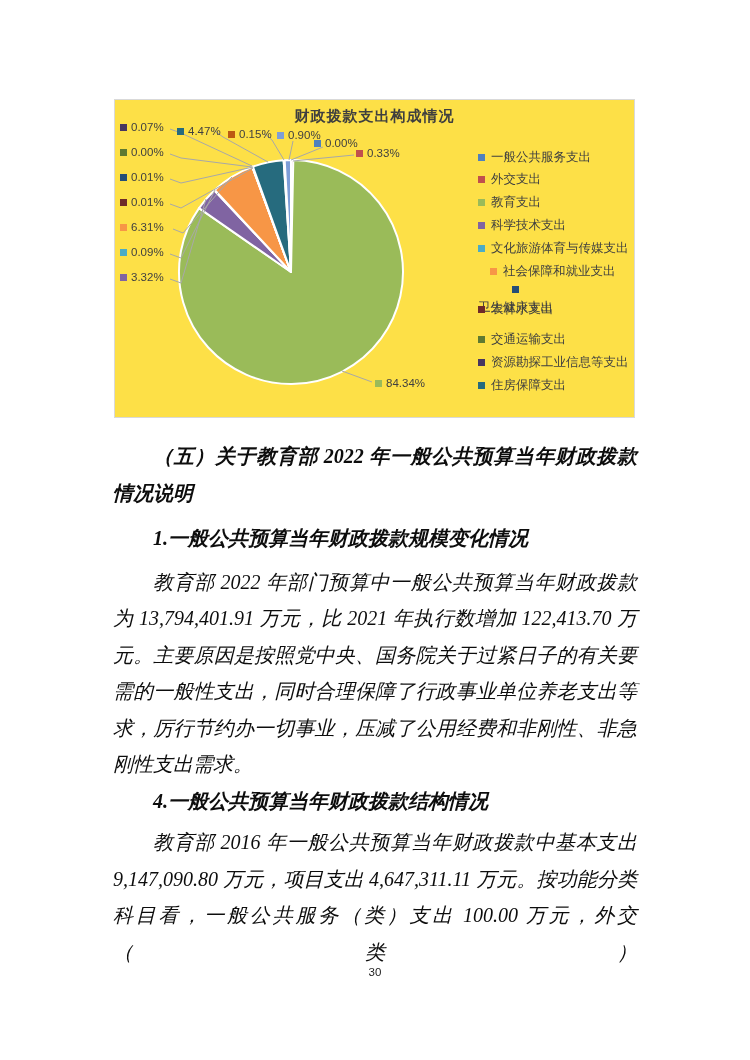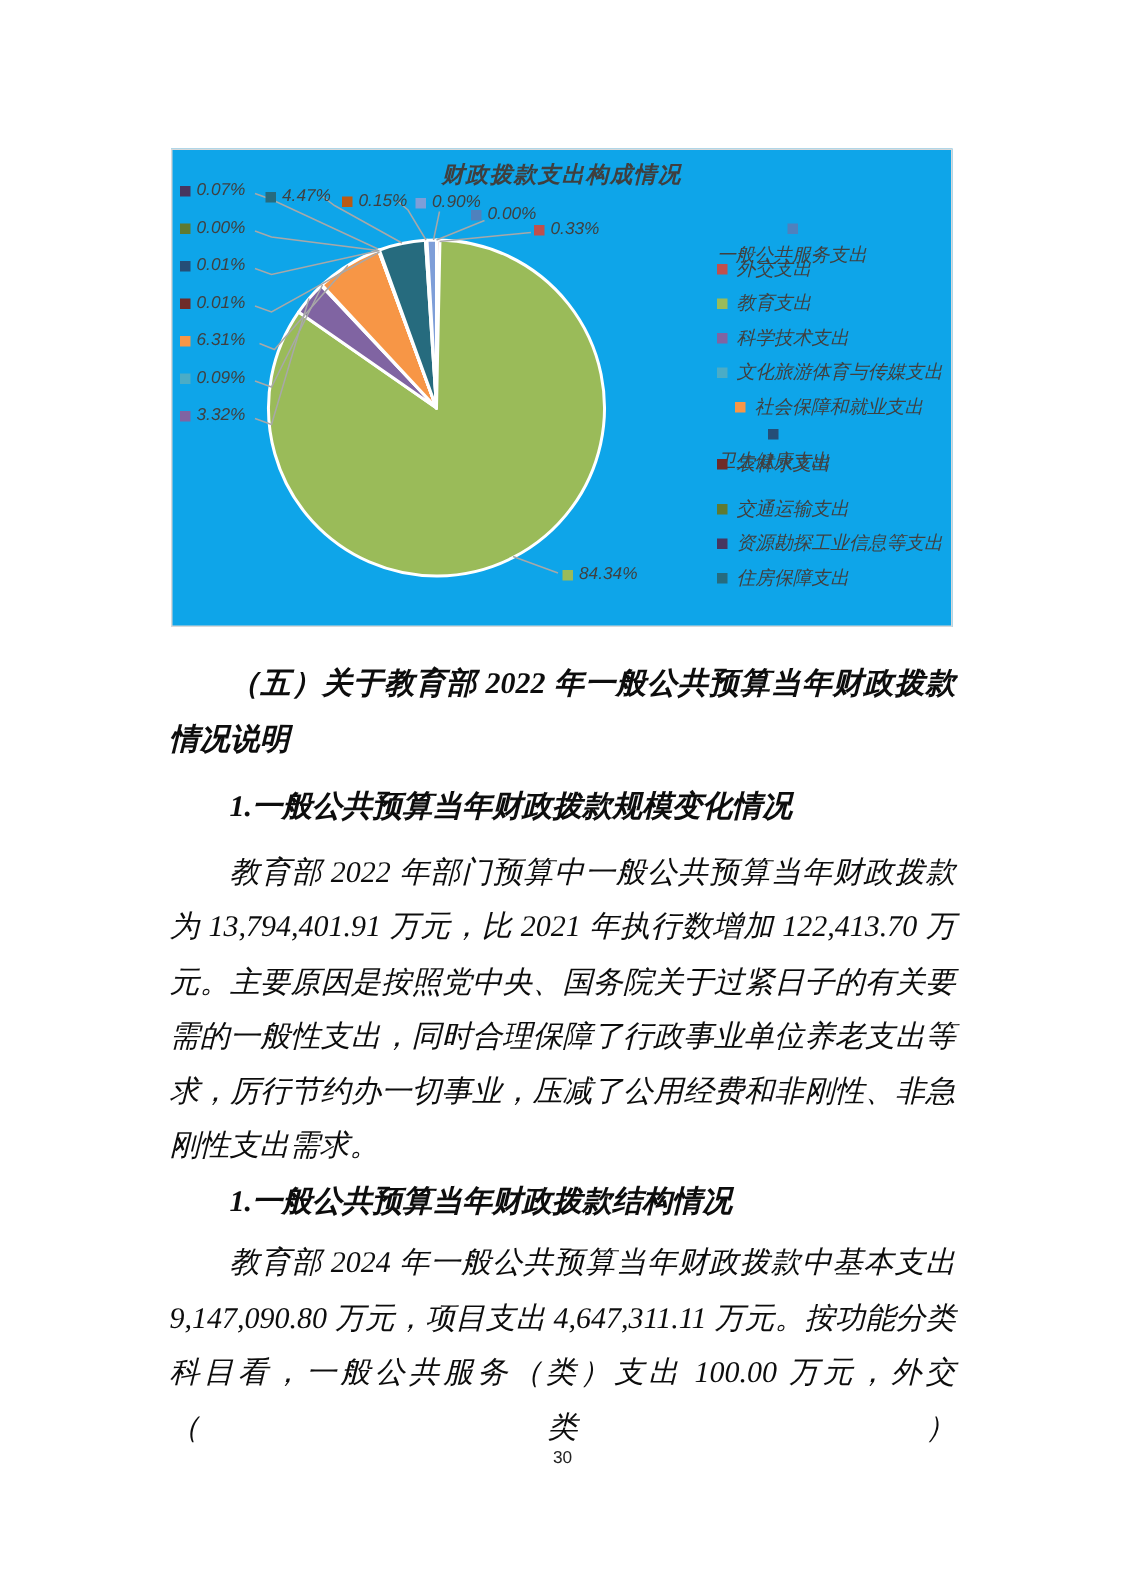--- a/index.html
+++ b/index.html
@@ -1,22 +1,22 @@
 <!DOCTYPE html>
 <html><head>
 <meta charset="utf-8">
 <style>
   html,body{margin:0;padding:0;background:#ffffff;}
   .page{position:relative;width:750px;height:1060px;background:#ffffff;overflow:hidden;
         font-family:"Liberation Serif","DejaVu Serif",serif;color:#111;}
 
   
   .chart-panel{position:absolute;left:114px;top:99px;width:519px;height:317px;
-               background:#0ea5e9;border:1px solid #d9d9d9;
-               font-family:"Liberation Sans","DejaVu Sans",sans-serif;font-style:italic;}
+               background:#fde047;border:1px solid #d9d9d9;
+               font-family:"Liberation Sans","DejaVu Sans",sans-serif;}
   .chart-title{position:absolute;top:7px;left:0;right:0;text-align:center;
                font-size:15px;font-weight:bold;color:#3f3f3f;letter-spacing:1px;}
   .chart-svg{position:absolute;left:0;top:0;}
   .dlabel{position:absolute;display:flex;align-items:center;gap:4px;height:12px;
           font-size:11.5px;color:#404040;white-space:nowrap;}
   .dlabel .sq{width:7px;height:7px;flex:0 0 auto;}
   .lrow{position:absolute;left:363px;display:flex;align-items:center;gap:6px;
         height:16px;font-size:12.5px;color:#404040;white-space:nowrap;}
   .lrow .sq{width:7px;height:7px;flex:0 0 auto;}
 
@@ -112,21 +112,21 @@
         <div class="dlabel" style="left: 241px; top: 47px;">
           <span class="sq" style="background: rgb(192, 80, 77);"></span>
           <span>0.33%</span>
         </div>
         <div class="dlabel" style="left: 260px; top: 277px;">
           <span class="sq" style="background: rgb(154, 187, 89);"></span>
           <span>84.34%</span>
         </div>
       </div>
     <div id="chart-legend">
-        <div class="lrow" style="top: 49px; flex-direction: column;">
+        <div class="lrow" style="top: 49px;">
           <span class="sq" style="background: rgb(79, 129, 189);"></span>
           <span>一般公共服务支出</span>
         </div>
         <div class="lrow" style="top: 71.8px;">
           <span class="sq" style="background: rgb(192, 80, 77);"></span>
           <span>外交支出</span>
         </div>
         <div class="lrow" style="top: 94.6px;">
           <span class="sq" style="background: rgb(154, 187, 89);"></span>
           <span>教育支出</span>
@@ -169,20 +169,20 @@
   <div class="doc">
     <div class="line h j indent">（五）关于教育部 2022 年一般公共预算当年财政拨款</div>
     <div class="line h">情况说明</div>
     <div class="line h indent mt9">1.一般公共预算当年财政拨款规模变化情况</div>
     <div class="line j indent mt7">教育部 2022 年部门预算中一般公共预算当年财政拨款</div>
     <div class="line j">为 13,794,401.91 万元，比 2021 年执行数增加 122,413.70 万</div>
     <div class="line j">元。主要原因是按照党中央、国务院关于过紧日子的有关要</div>
     <div class="line j">需的一般性支出，同时合理保障了行政事业单位养老支出等</div>
     <div class="line j">求，厉行节约办一切事业，压减了公用经费和非刚性、非急</div>
     <div class="line">刚性支出需求。</div>
-    <div class="line h indent">1.一般公共预算当年财政拨款结构情况</div>
-    <div class="line j indent mt5">教育部 2024 年一般公共预算当年财政拨款中基本支出</div>
+    <div class="line h indent">4.一般公共预算当年财政拨款结构情况</div>
+    <div class="line j indent mt5">教育部 2016 年一般公共预算当年财政拨款中基本支出</div>
     <div class="line j">9,147,090.80 万元，项目支出 4,647,311.11 万元。按功能分类</div>
     <div class="line j">科目看，一般公共服务（类）支出 100.00 万元，外交（类）</div>
   </div>
 
   <div class="page-number">30</div>
 </div>
 
 </body></html>

